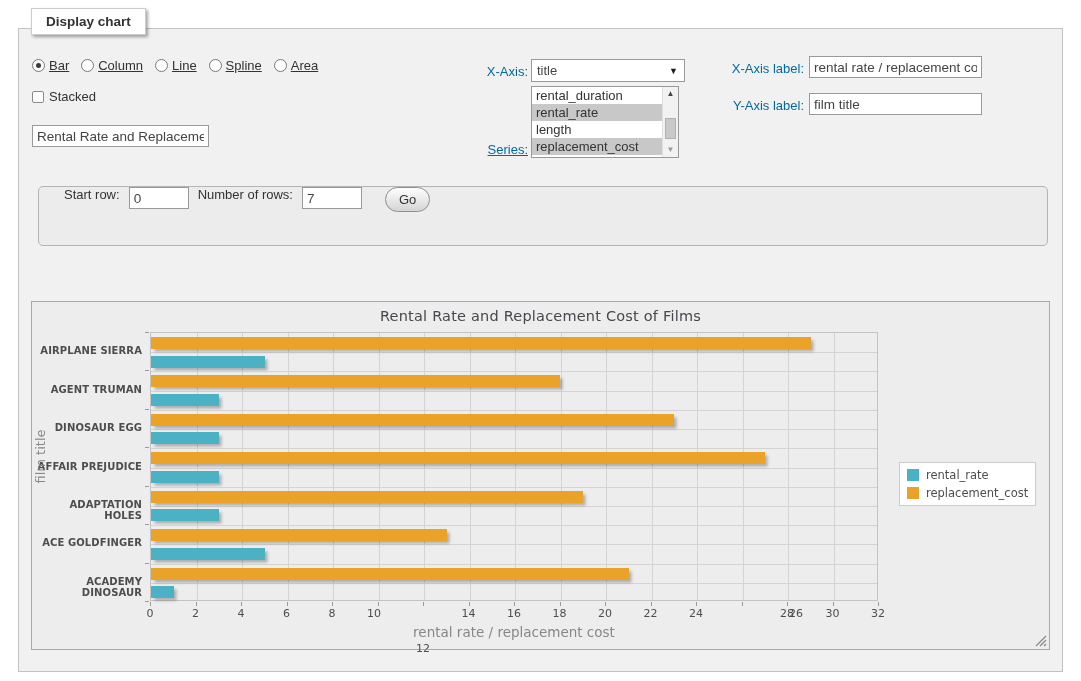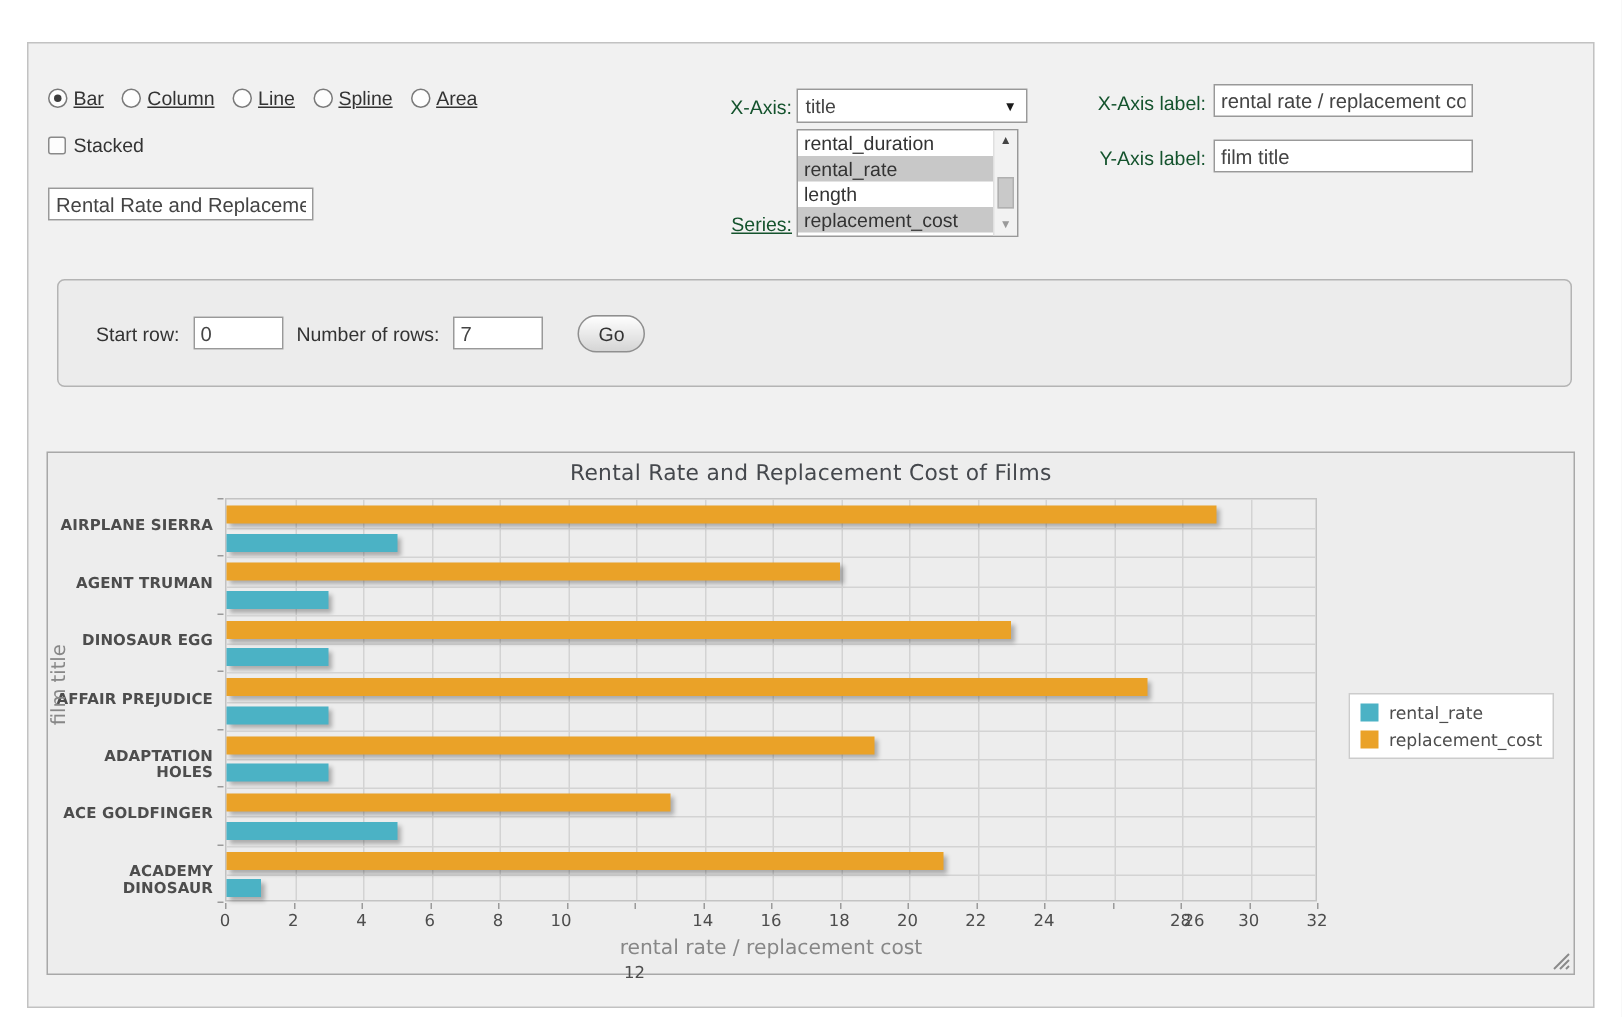--- a/index.html
+++ b/index.html
@@ -23,21 +23,21 @@
   .radio-item { display:flex; align-items:center; gap:4px; cursor:default; }
   .c-radio { width:13px; height:13px; border:1px solid #7a7a7a; border-radius:50%; background:#fdfdfd; position:relative; flex:none; }
   .c-radio.checked::after { content:""; position:absolute; inset:3px; border-radius:50%; background:#3c3c3c; }
   .stacked-row { position:absolute; left:13px; top:60px; display:flex; gap:5px; align-items:center; }
   .c-check { width:12px; height:12px; border:1px solid #8a8a8a; background:#fdfdfd; border-radius:2px; flex:none; }
   .txt {
     height:22px; border:1px solid #999; background:#fff; color:#444;
     font:13.5px "Liberation Sans",sans-serif; padding:1px 4px;
   }
   .title-input { position:absolute; left:13px; top:96px; width:177px; }
-  .lbl { position:absolute; color:#14532d; }
+  .lbl { position:absolute; color:#0369a1; }
   .lbl-xaxis  { left:449px; top:35px; width:60px; text-align:right; }
   .lbl-series { left:449px; top:113px; width:60px; text-align:right;text-decoration:underline; }
   .select {
     position:absolute; left:512px; top:30px; width:154px; height:23px;
     border:1px solid #999; background:#fff; display:flex; align-items:center;
     justify-content:space-between; padding:0 6px 0 5px; color:#444;
   }
   .select .arrow { font-size:9px; color:#1a1a1a; }
   .listbox {
     position:absolute; left:512px; top:57px; width:148px; height:72px;
@@ -50,23 +50,23 @@
   .sb-btn { height:14px; text-align:center; font-size:8px; line-height:14px; }
   .sb-up { color:#444; }
   .sb-down { color:#9a9a9a; position:absolute; bottom:0; left:0; right:0; }
   .sb-thumb { position:absolute; left:2px; right:2px; top:31px; height:21px; background:#c9c9c9; border:1px solid #b0b0b0; }
   .lbl-xlab { left:690px; top:32px; width:95px; text-align:right; }
   .lbl-ylab { left:690px; top:69px; width:95px; text-align:right; }
   .xlab-input { position:absolute; left:790px; top:27px; width:173px; }
   .ylab-input { position:absolute; left:790px; top:64px; width:173px; }
   
   .rows-panel {
-    position:absolute; left:19px; top:157px; width:1010px; height:72px;
+    position:absolute; left:19px; top:157px; width:1010px; height:60px;
     background:#ececec; border:1px solid #b4b4b4; border-radius:5px;
-    display:flex; align-items:center; padding-left:25px; gap:9px;
+    display:flex; padding-left:25px; gap:9px;
   }
   .rows-panel .small-input { width:60px; }
   .go-btn {
     margin-left:14px; height:25px; padding:0 13px; border:1px solid #8f8f8f;
     border-radius:13px; background:linear-gradient(#fefefe,#d5d5d5);
     font:13px "Liberation Sans",sans-serif; color:#333; cursor:default;
   }
   
   .chart-box {
     position:absolute; left:12px; top:272px; width:1019px; height:349px;
@@ -86,20 +86,21 @@
   .x-axis-title { position:absolute; left:118px; top:322px; width:728px; text-align:center; font-size:13.5px; color:#878787; }
   .legend { position:absolute; left:867px; top:160px; background:#ffffff; border:1px solid #cccccc; padding:5px 7px; display:flex; flex-direction:column; gap:4px; }
   .legend-item { display:flex; align-items:center; gap:7px; font-size:11.5px; color:#4d4d4d; white-space:nowrap; }
   .swatch { width:12px; height:12px; flex:none; }
   .resize-handle { position:absolute; right:2px; bottom:2px; width:12px; height:12px; }
 </style>
 </head>
 <body>
 
 <div class="fieldset">
+  <div class="legend-box">Display chart</div>
 
   <div class="radio-row" id="chart-type-row">
       <div class="radio-item">
         <div class="c-radio checked"></div>
         <div>Bar</div>
       </div>
       <div class="radio-item">
         <div class="c-radio"></div>
         <div>Column</div>
       </div>

